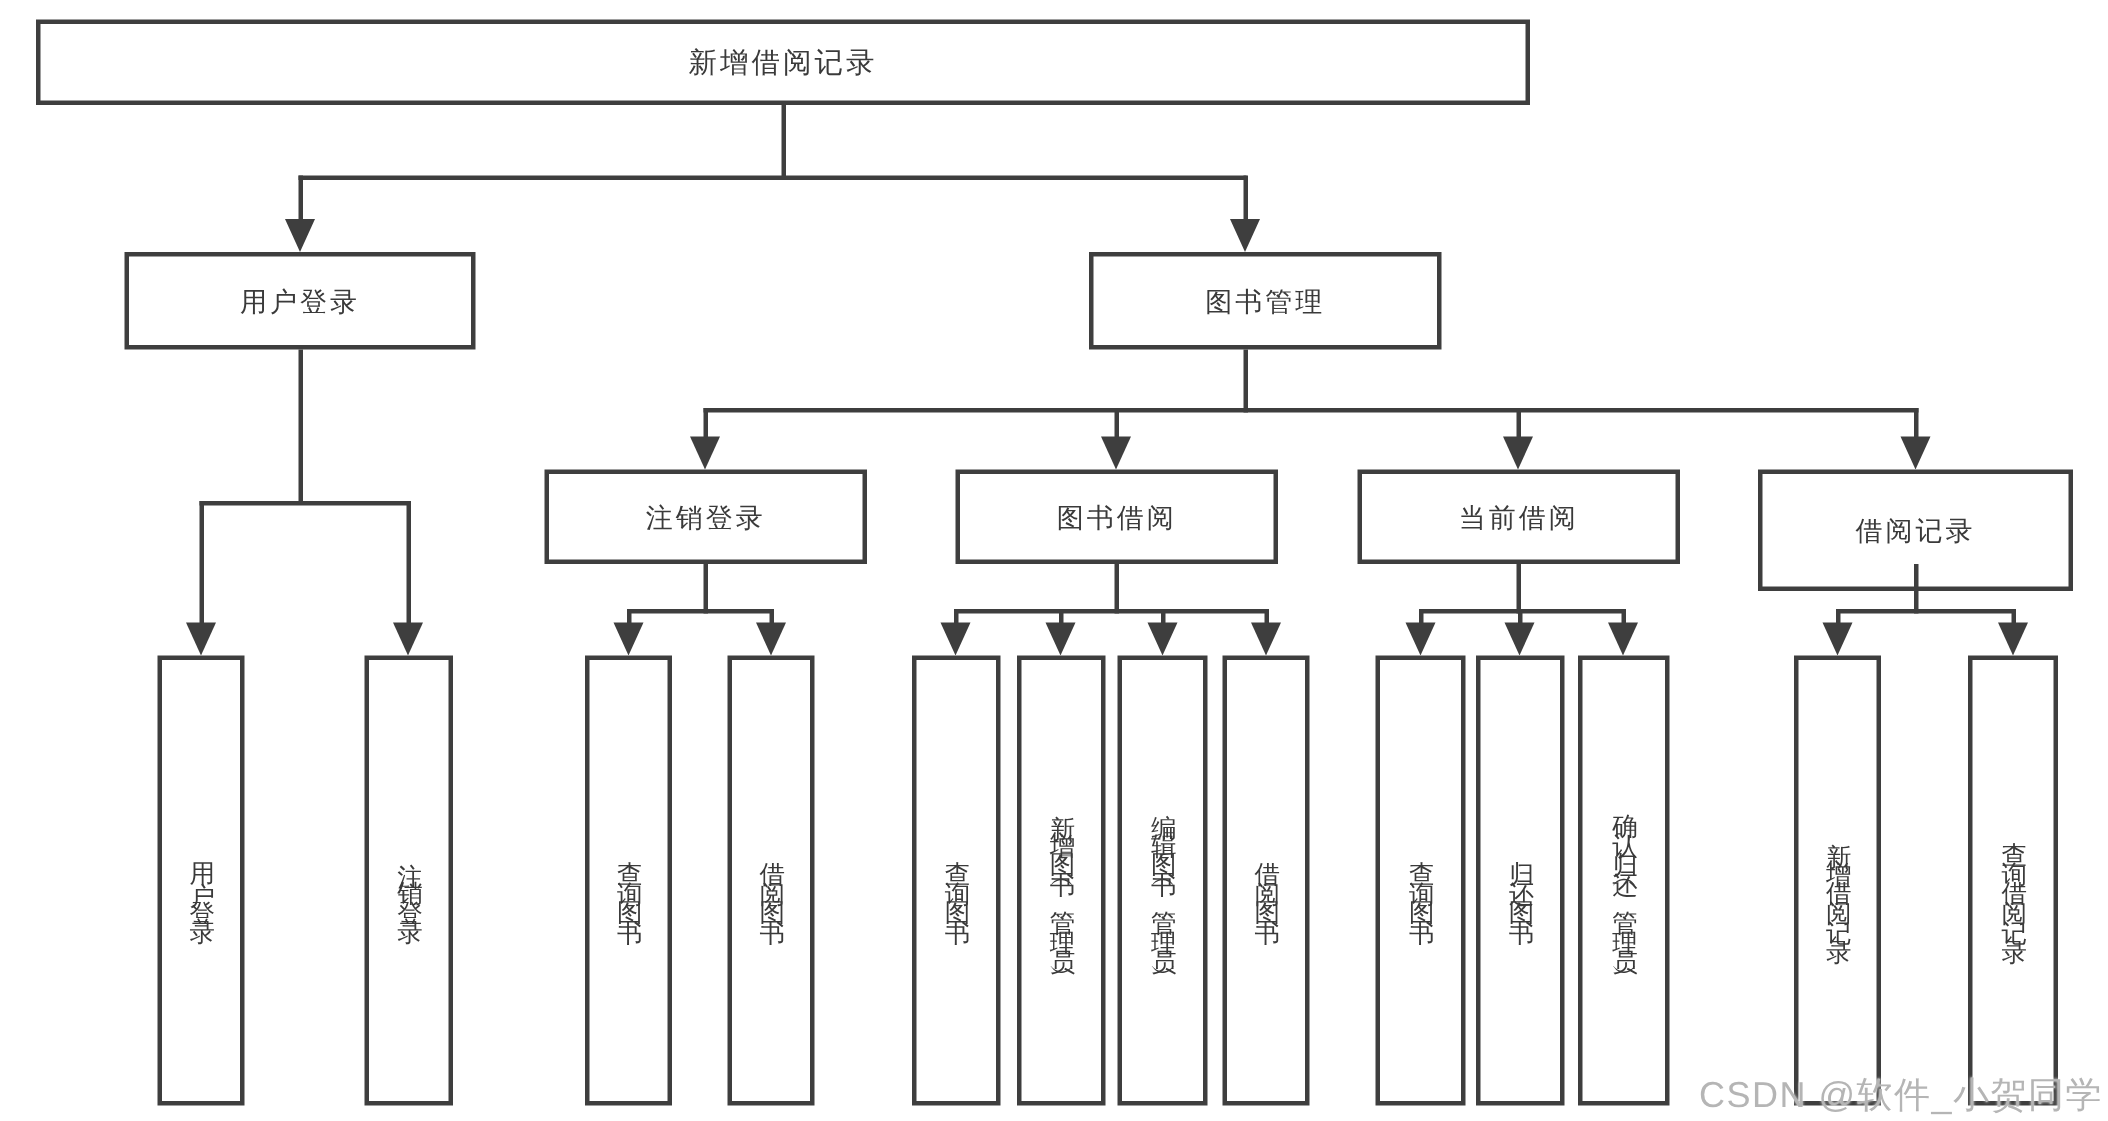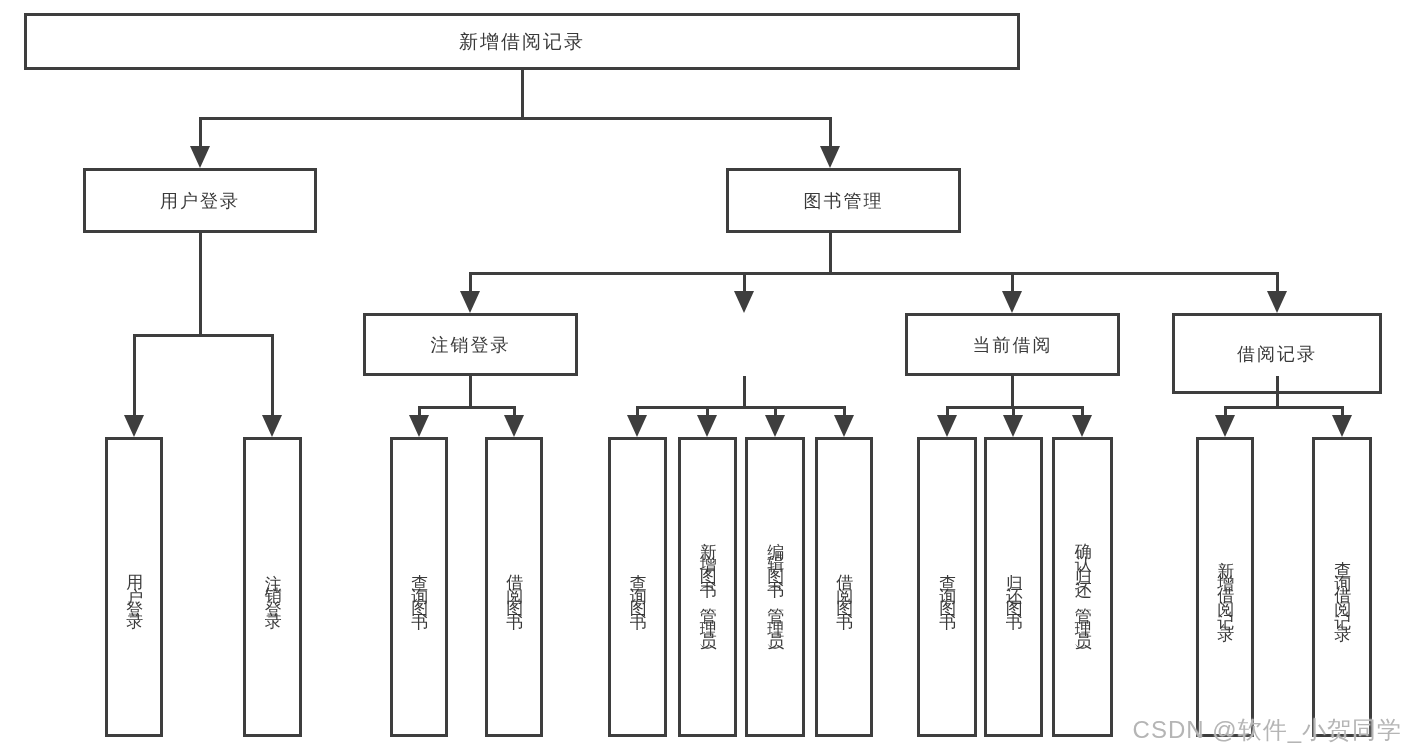--- a/index.html
+++ b/index.html
@@ -69,20 +69,23 @@
   <div class="arrow" style="left:460px;top:291px;"></div>
   <div class="vline" style="left:743px;top:272px;height:23px;"></div>
   <div class="arrow" style="left:734px;top:291px;"></div>
   <div class="vline" style="left:1011px;top:272px;height:23px;"></div>
   <div class="arrow" style="left:1002px;top:291px;"></div>
   <div class="vline" style="left:1276px;top:272px;height:23px;"></div>
   <div class="arrow" style="left:1267px;top:291px;"></div>
 
   <div class="box" style="left:363px;top:313px;width:215px;height:63px;">
     <span class="hlabel">注销登录</span>
+  </div>
+  <div class="box" style="left:637px;top:313px;width:215px;height:63px;">
+    <span class="hlabel">图书借阅</span>
   </div>
   <div class="box" style="left:905px;top:313px;width:215px;height:63px;">
     <span class="hlabel">当前借阅</span>
   </div>
   <div class="box" style="left:1172px;top:313px;width:210px;height:81px;">
     <span class="hlabel">借阅记录</span>
   </div>
 
   <div class="vline" style="left:469px;top:376px;height:33px;"></div>
   <div class="hline" style="left:418px;top:406px;width:98px;"></div>

